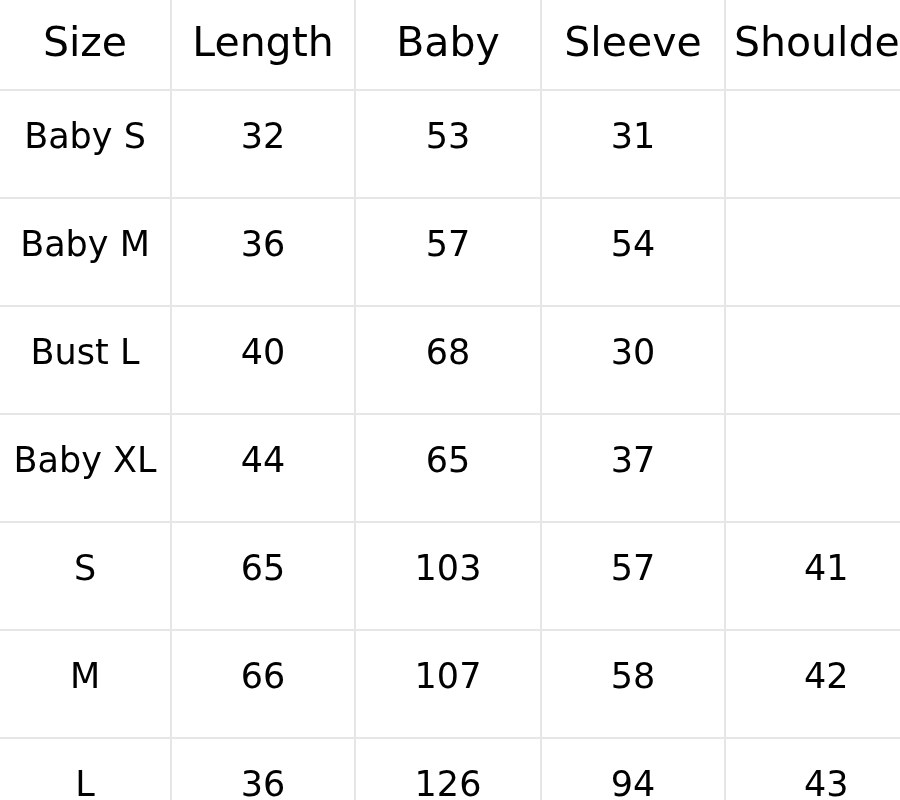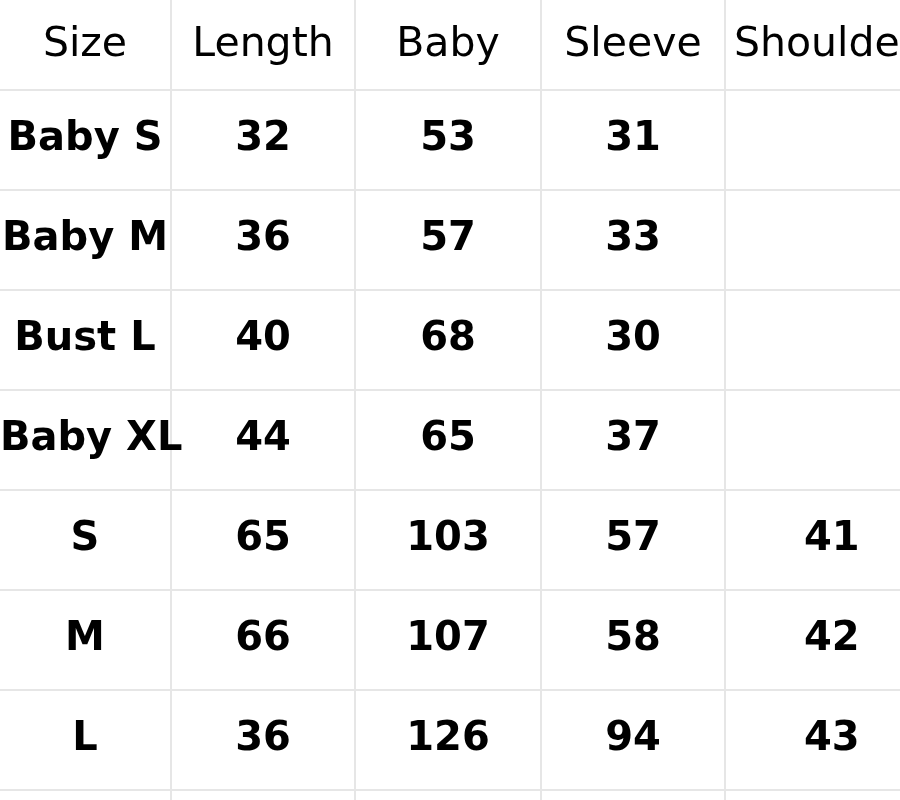--- a/index.html
+++ b/index.html
@@ -55,24 +55,23 @@
 
   table.chart tr.header-row th {
     height: 85px;
     font-size: 41px;
     line-height: 1;
     padding-bottom: 4px;
   }
 
   table.chart tr.data-row td {
     height: 90px;
-    font-size: 40px;
+    font-size: 35px;
     line-height: 1;
-    padding-bottom: 8px;
-    font-weight: bold;
+    padding-bottom: 16px;
   }
 
   
   table.chart th.shoulder-head {
     text-align: left;
     padding-left: 8px;
   }
 
   
   table.chart td.shoulder-cell {
@@ -116,21 +115,21 @@
         <td>Baby S</td>
         <td>32</td>
         <td>53</td>
         <td>31</td>
         <td class="shoulder-cell empty-cell last-col"></td>
       </tr>
       <tr class="data-row">
         <td>Baby M</td>
         <td>36</td>
         <td>57</td>
-        <td>33</td>
+        <td>54</td>
         <td class="shoulder-cell empty-cell last-col"></td>
       </tr>
       <tr class="data-row">
         <td>Bust L</td>
         <td>40</td>
         <td>68</td>
         <td>30</td>
         <td class="shoulder-cell empty-cell last-col"></td>
       </tr>
       <tr class="data-row">

